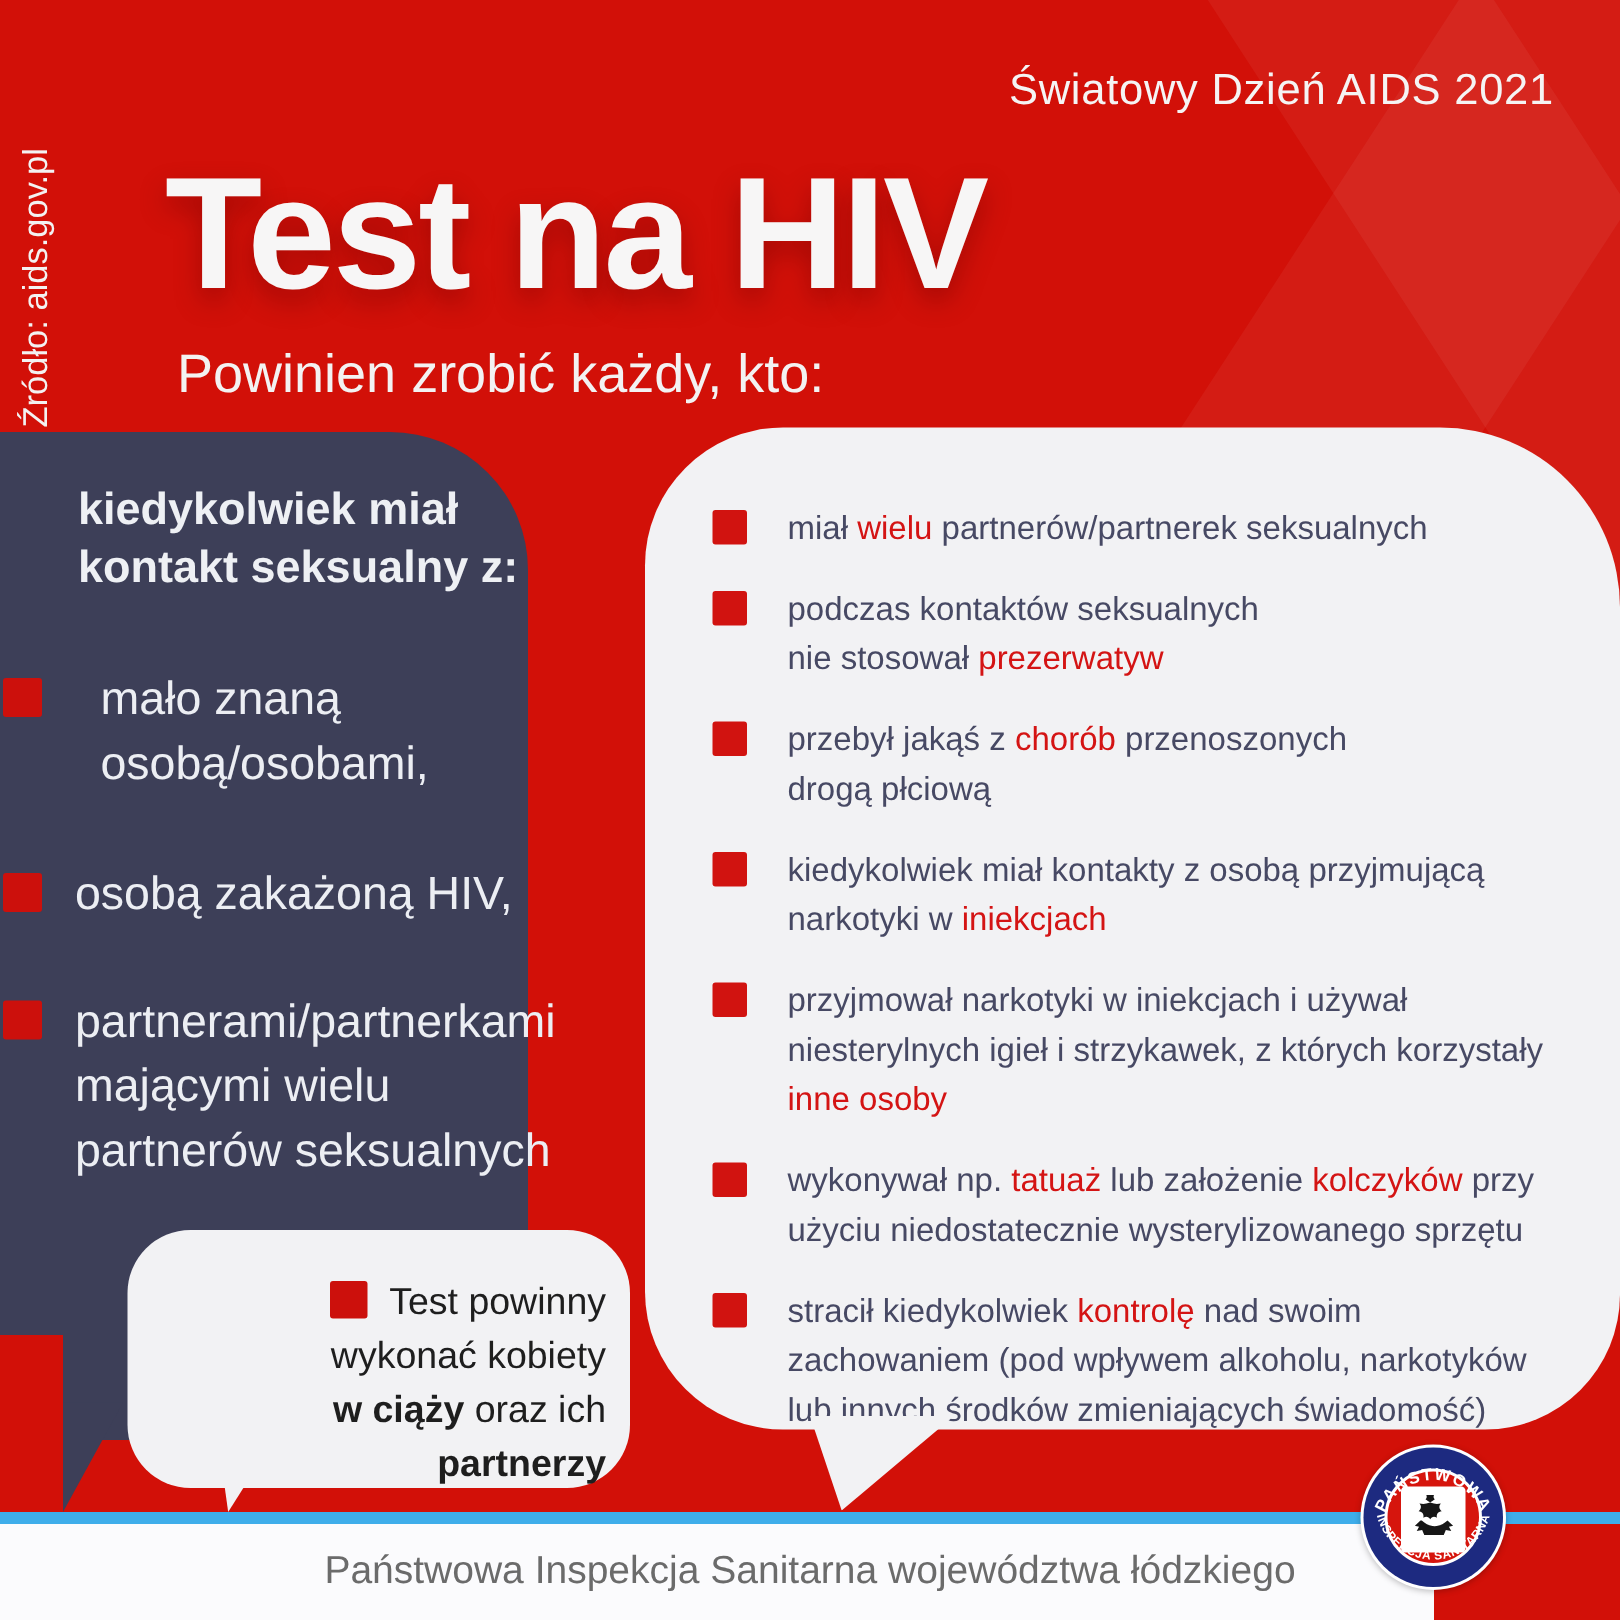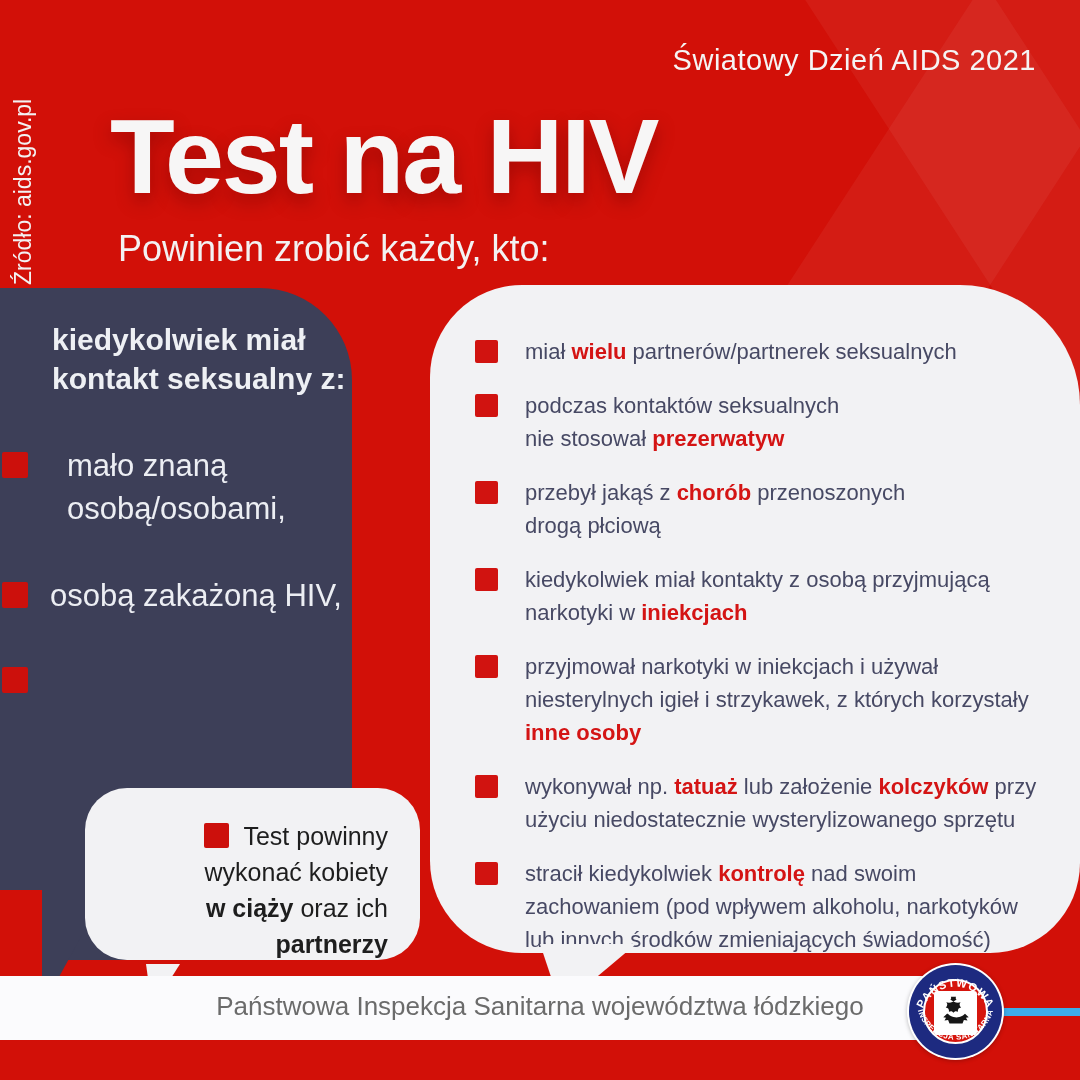--- a/index.html
+++ b/index.html
@@ -36,43 +36,43 @@
   .navy-heading{margin:32px 0 0 52px;width:340px;font-size:30px;font-weight:700;line-height:39px;
                 color:#eef0f4;white-space:pre-line;}
   .navy-item{display:flex;align-items:flex-start;}
   .navy-item .sq-l{flex:0 0 26px;height:26px;margin:8px 22px 0 2px;background:#cc100c;border-radius:2px;}
   .navy-item .t{font-size:31px;line-height:43px;color:#eceef3;white-space:pre-line;}
   .ni-1{margin-top:46px;gap:17px;}
   .ni-2{margin-top:44px;}
   .ni-3{margin-top:42px;}
 
   
-  .preg-bubble{position:absolute;left:85px;top:788px;width:335px;height:172px;background:var(--panel);
-               border-radius:42px;z-index:5;padding:30px 32px 0 18px;text-align:right;}
+  .preg-bubble{position:absolute;left:85px;top:820px;width:335px;height:172px;background:var(--panel);
+               border-radius:42px;z-index:5;padding:30px 16px 0 18px;text-align:right;}
   .preg-text{font-size:25px;line-height:36px;color:#1e1e1e;white-space:pre-line;}
   .preg-text .accent{font-weight:700;}
   .sq-inline{display:inline-block;width:25px;height:25px;background:#cc100c;border-radius:2px;
              vertical-align:-3px;margin-right:14px;}
   .preg-tail{position:absolute;left:146px;top:964px;width:34px;height:44px;background:var(--panel);
              clip-path:polygon(0 0,100% 0,18% 100%);z-index:5;}
 
   
   .right-panel{position:absolute;left:430px;top:285px;width:650px;height:668px;background:var(--panel);
                border-radius:92px 120px 90px 92px;z-index:3;
                display:flex;flex-direction:column;gap:21px;padding:50px 15px 0 45px;}
   .right-tail{position:absolute;left:540px;top:944px;width:96px;height:63px;background:var(--panel);
               clip-path:polygon(0 0,100% 0,22% 100%);z-index:3;}
   .r-item{display:flex;align-items:flex-start;}
   .r-item .sq{flex:0 0 23px;height:23px;margin:5px 27px 0 0;background:#d11310;border-radius:2px;}
   .r-text{font-size:22px;line-height:33px;color:var(--ink);white-space:pre;}
-  .r-text .accent{color:var(--accent);font-weight:700;text-align:center;}
+  .r-text .accent{color:var(--accent);font-weight:400;text-align:center;}
 
   
   .blue-line{position:absolute;left:0;top:1008px;width:1080px;height:8px;background:var(--blue-line);z-index:6;}
-  .footer{position:absolute;left:0;top:976px;width:956px;height:64px;background:#fbfbfd;z-index:6;}
+  .footer{position:absolute;left:0;top:1016px;width:956px;height:64px;background:#fbfbfd;z-index:6;}
   .footer-text{width:1080px;text-align:center;line-height:60px;font-size:26px;color:#6b6b6b;}
 
   
   .logo{position:absolute;left:907px;top:963px;width:97px;height:97px;z-index:7;}
   .logo .ring{position:absolute;inset:0;border-radius:50%;background:#fff;box-shadow:0 1px 4px rgba(0,0,0,.25);}
   .logo .navy-ring{position:absolute;inset:2px;border-radius:50%;background:#1d2a80;}
   .logo .red-core{position:absolute;inset:16px;border-radius:50%;background:#d6150d;border:2px solid #fff;}
   .logo .shield{position:absolute;left:27px;top:28px;width:43px;height:44px;background:#fff;border-radius:3px;
                 display:flex;align-items:center;justify-content:center;}
   .logo svg.arc-text{position:absolute;inset:0;width:97px;height:97px;}
@@ -97,20 +97,23 @@
       <span class="sq-l"></span>
       <div class="t">mało znaną
 osobą/osobami,</div>
     </div>
     <div class="navy-item ni-2">
       <span class="sq-l"></span>
       <div class="t">osobą zakażoną HIV,</div>
     </div>
     <div class="navy-item ni-3">
       <span class="sq-l"></span>
+      <div class="t">partnerami/partnerkami
+mającymi wielu
+partnerów seksualnych</div>
     </div>
   </div>
   <div class="navy-carve"></div>
   <div class="navy-tail"></div>
 
   <div class="preg-bubble">
     <div class="preg-text"><span class="sq-inline"></span><span><span>Test powinny
 wykonać kobiety
 </span><span class="accent">w ciąży</span><span> oraz ich </span><span class="accent">partnerzy</span></span></div>
   </div>

